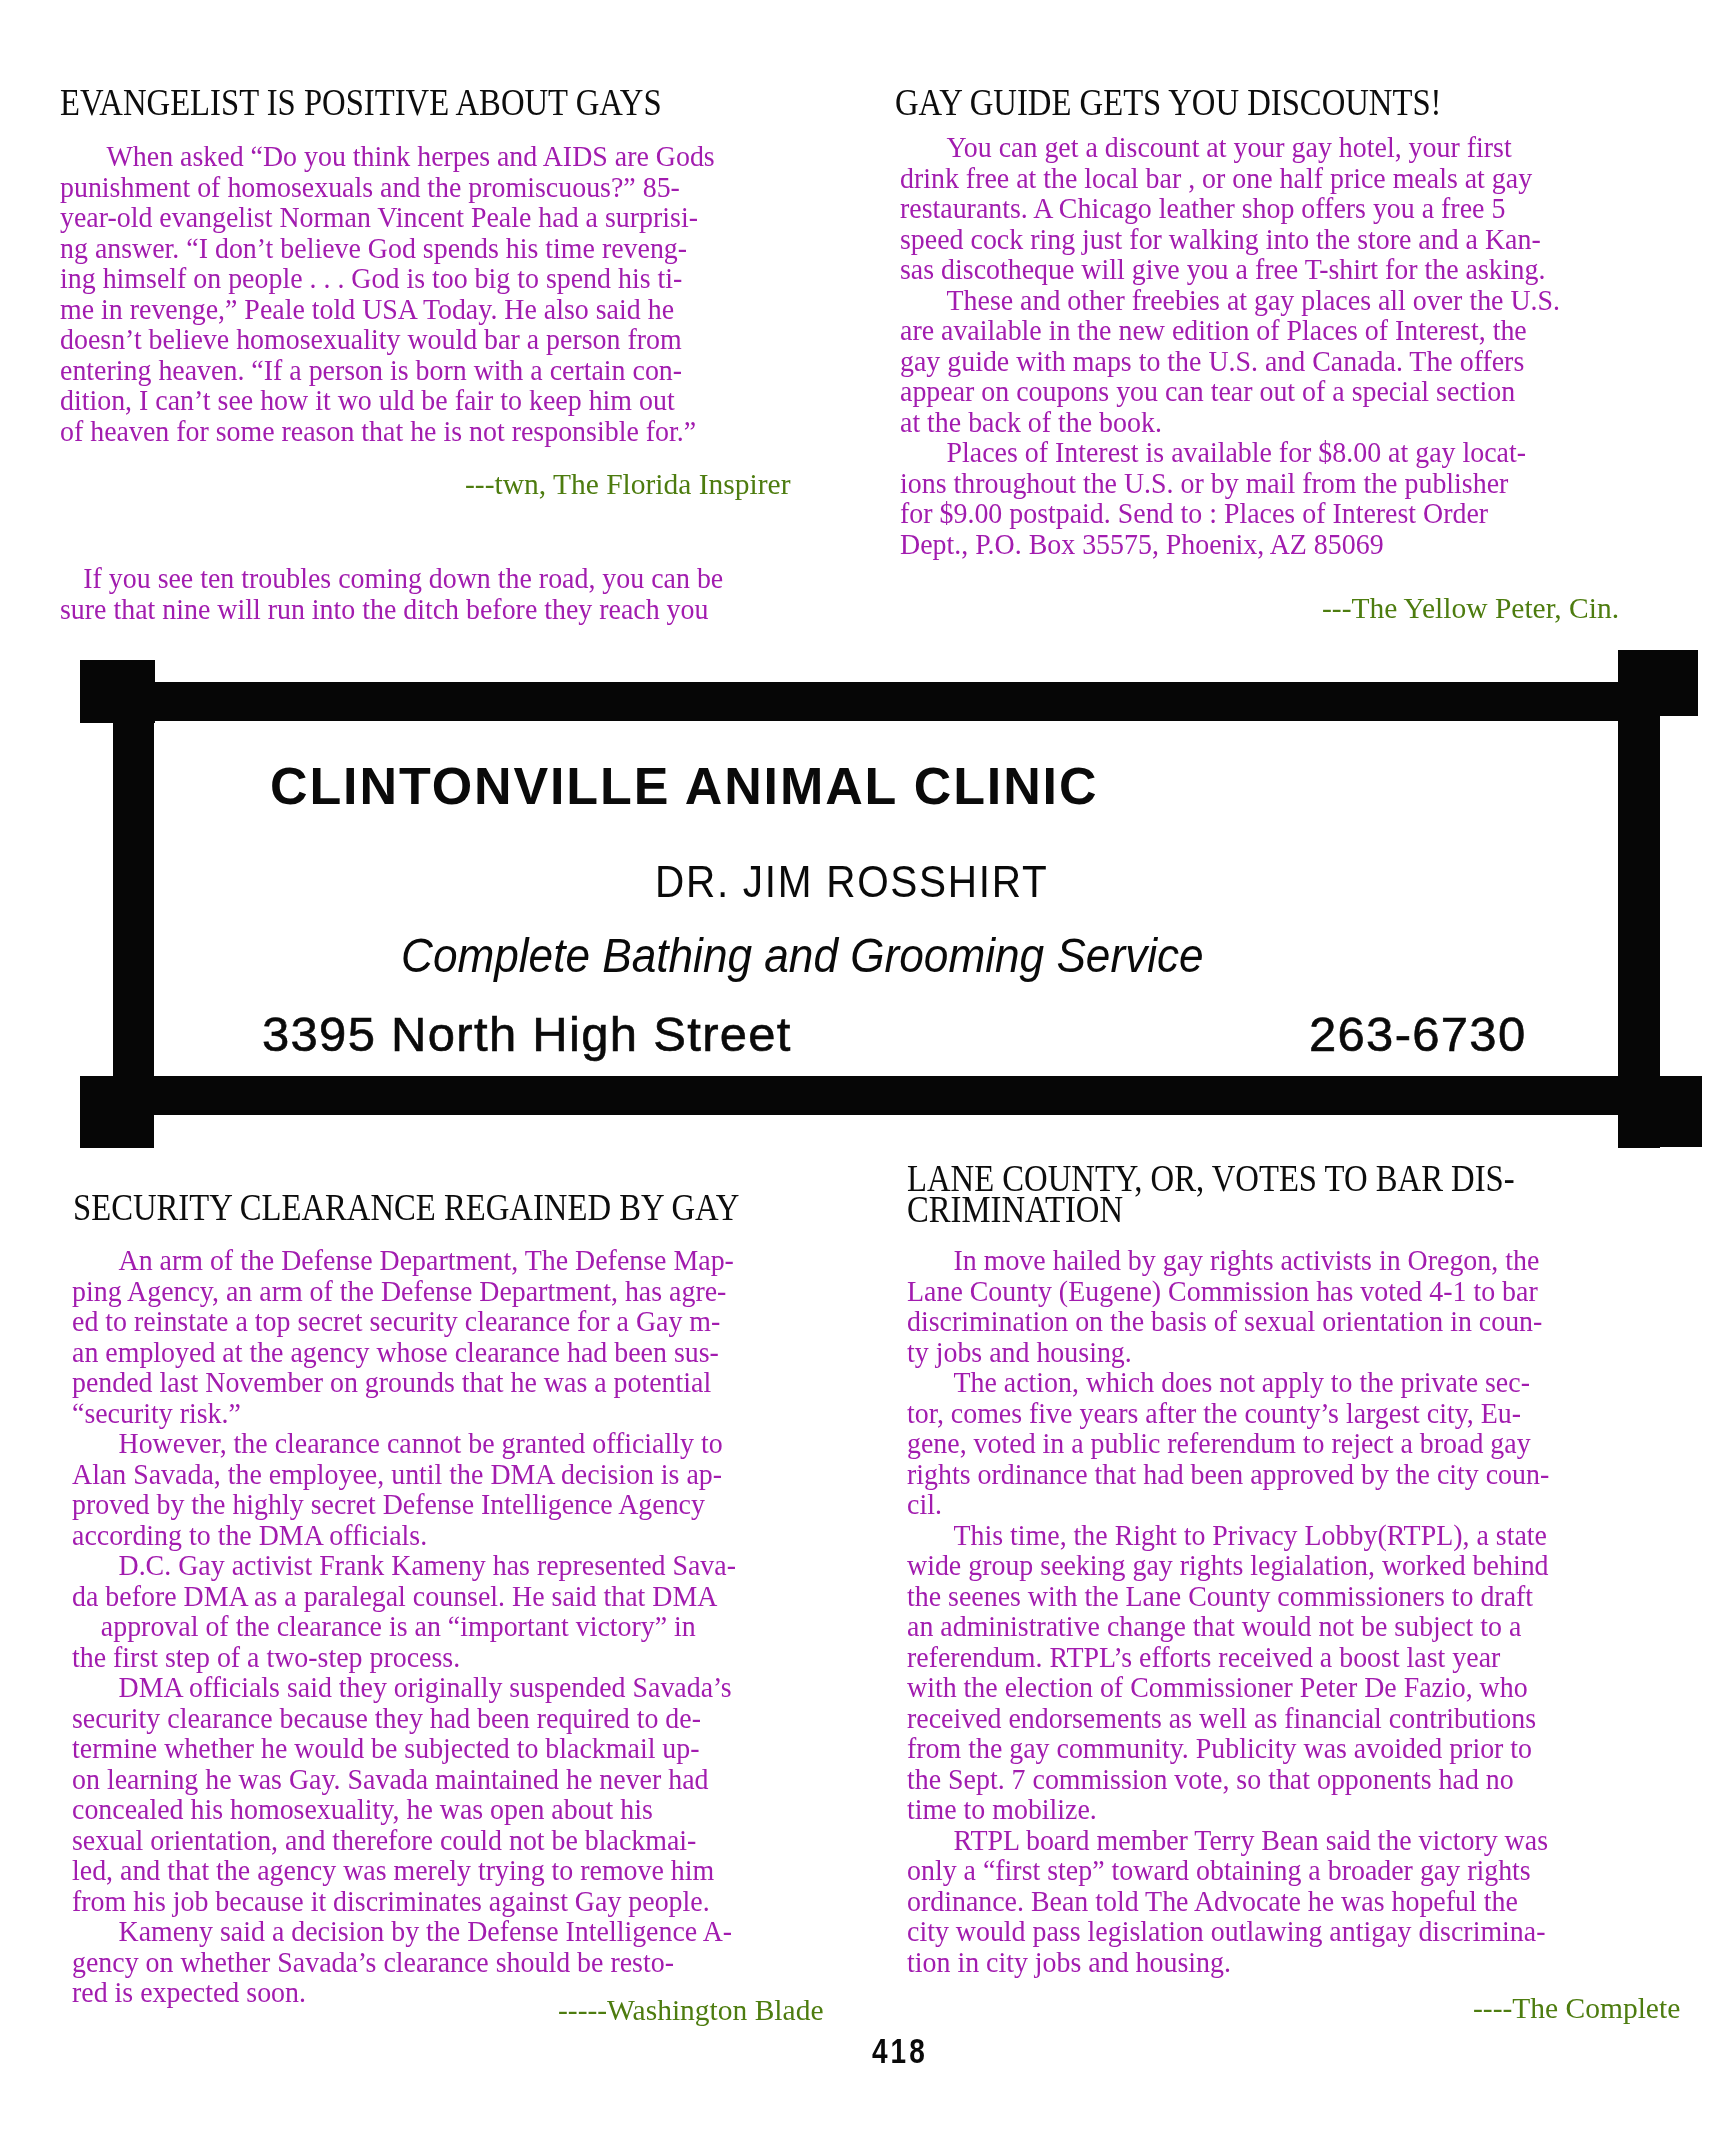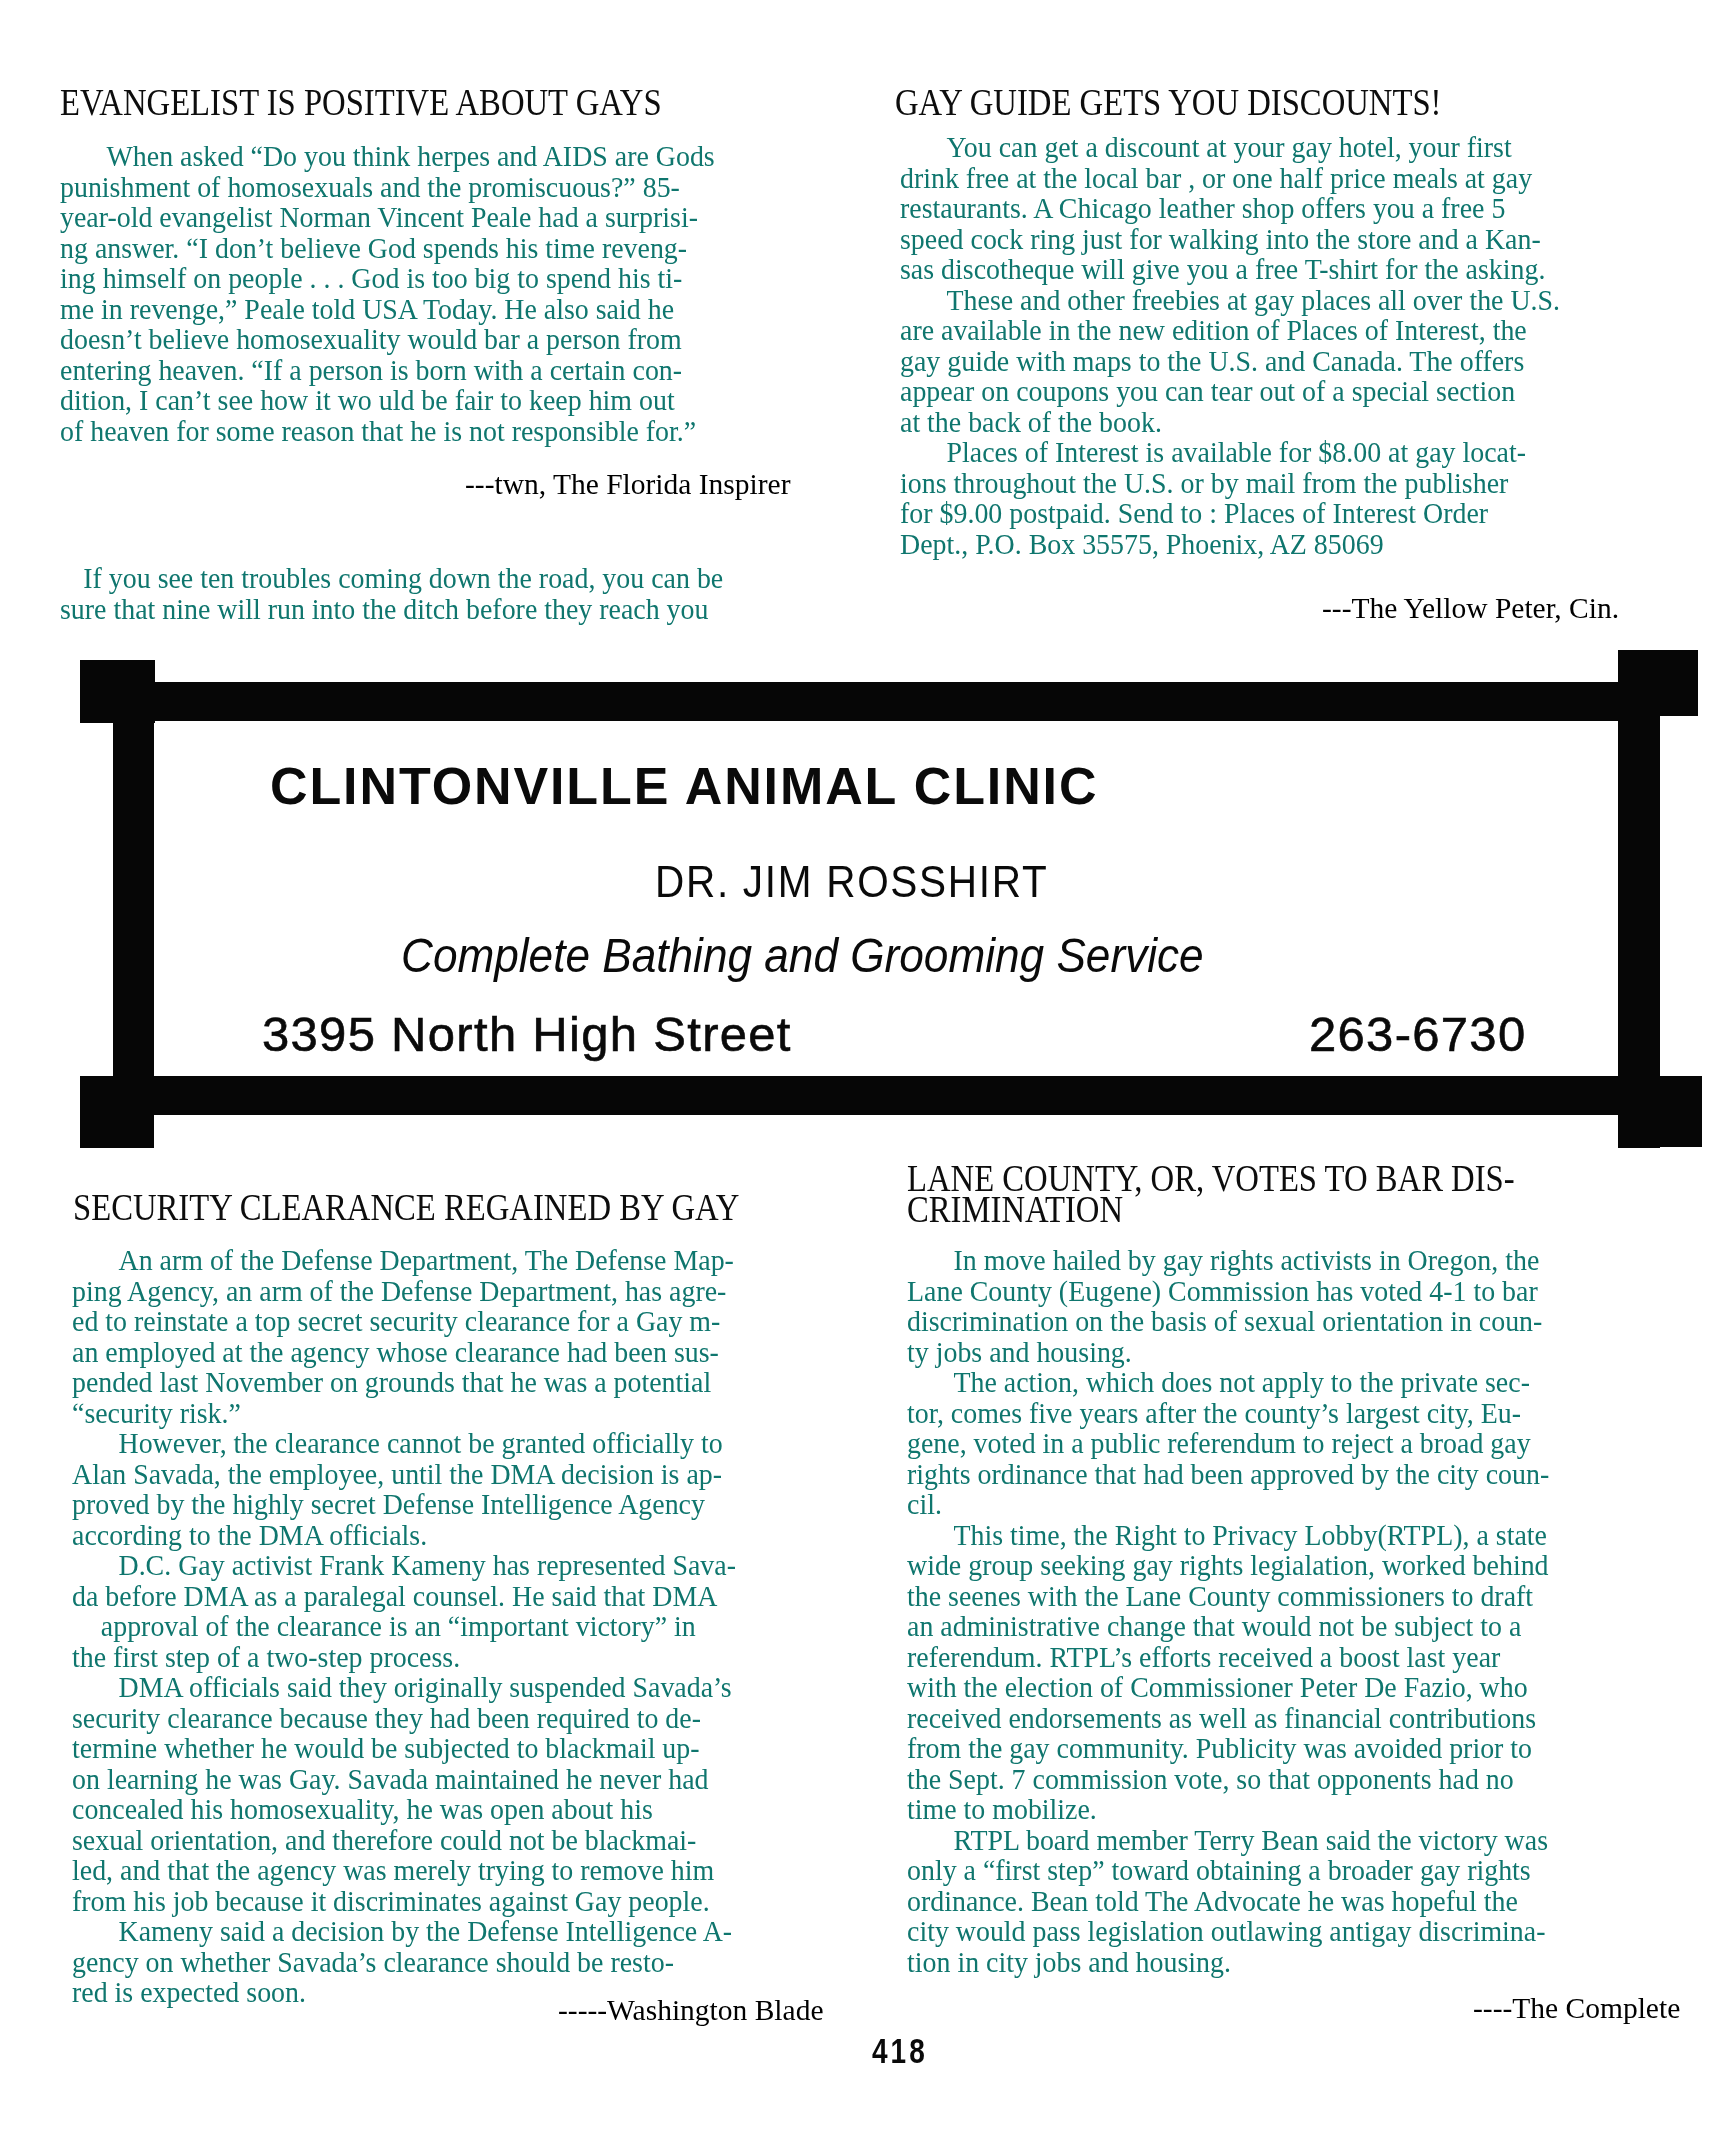--- a/index.html
+++ b/index.html
@@ -1,23 +1,23 @@
 <!DOCTYPE html>
 <html style="font-size:10px"><head>
 <meta charset="utf-8">
 <style>
   html, body { margin: 0; padding: 0; background: #ffffff; }
   body { width: 1735px; height: 2129px; position: relative; overflow: hidden; color: #111111;
          font-family: "Liberation Serif", "DejaVu Serif", serif; }
   .abs { position: absolute; }
   .headline { font-family: "Liberation Serif", serif; font-weight: 400; font-size: 38px; line-height: 1; letter-spacing: 0px;
               transform: scaleX(0.86); transform-origin: left top; white-space: nowrap; color: #0d0d0d; }
-  .col { position: absolute; font-size: 30px; line-height: 30.5px; color: #0f766e; }
+  .col { position: absolute; font-size: 30px; line-height: 30.5px; color: #a21caf; }
   .line { display: block; white-space: nowrap; }
-  .credit { position: absolute; white-space: nowrap; font-size: 29.5px; color: #000000; }
+  .credit { position: absolute; white-space: nowrap; font-size: 29.5px; color: #4d7c0f; }
   
   .bar { position: absolute; background: #060606; }
   .ad-text { position: absolute; font-family: "Liberation Sans", "DejaVu Sans", sans-serif; color: #0a0a0a; white-space: nowrap; }
   .ad-title { font-weight: 700; font-size: 52px; letter-spacing: 1.9px; }
   .ad-doctor { font-size: 45px; letter-spacing: 1.9px; transform: scaleX(0.9); transform-origin: left top; }
   .ad-service { font-style: italic; font-size: 48px; transform: scaleX(0.92); transform-origin: left top; }
   .ad-address { font-size: 49px; font-weight: 400; letter-spacing: 1.3px; -webkit-text-stroke: 0.6px #0a0a0a; }
   .page-num { position: absolute; font-family: "Liberation Sans", "DejaVu Sans", sans-serif; font-weight: 700; font-size: 35px;
               letter-spacing: 3.8px; transform: scaleX(0.8); transform-origin: left top; color: #0a0a0a; }
 </style>

